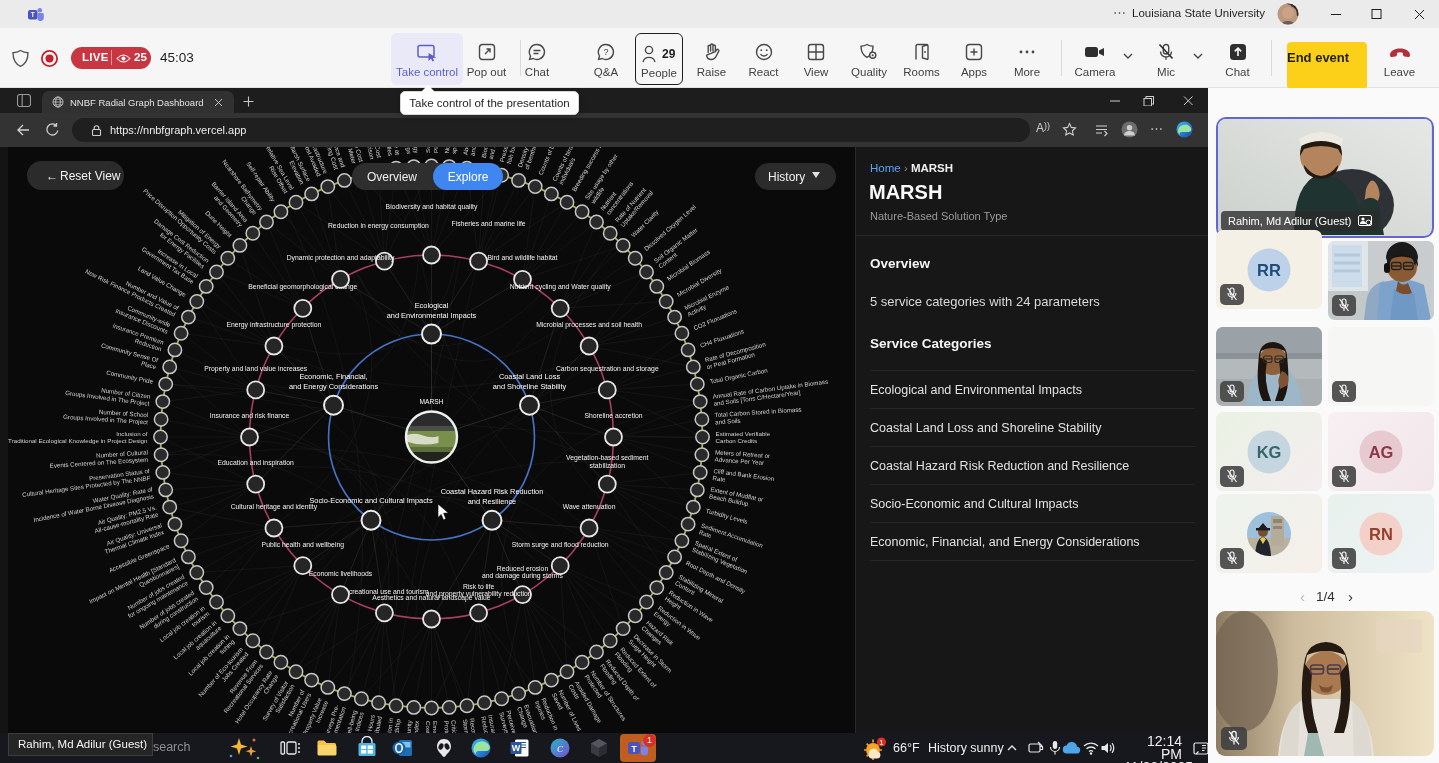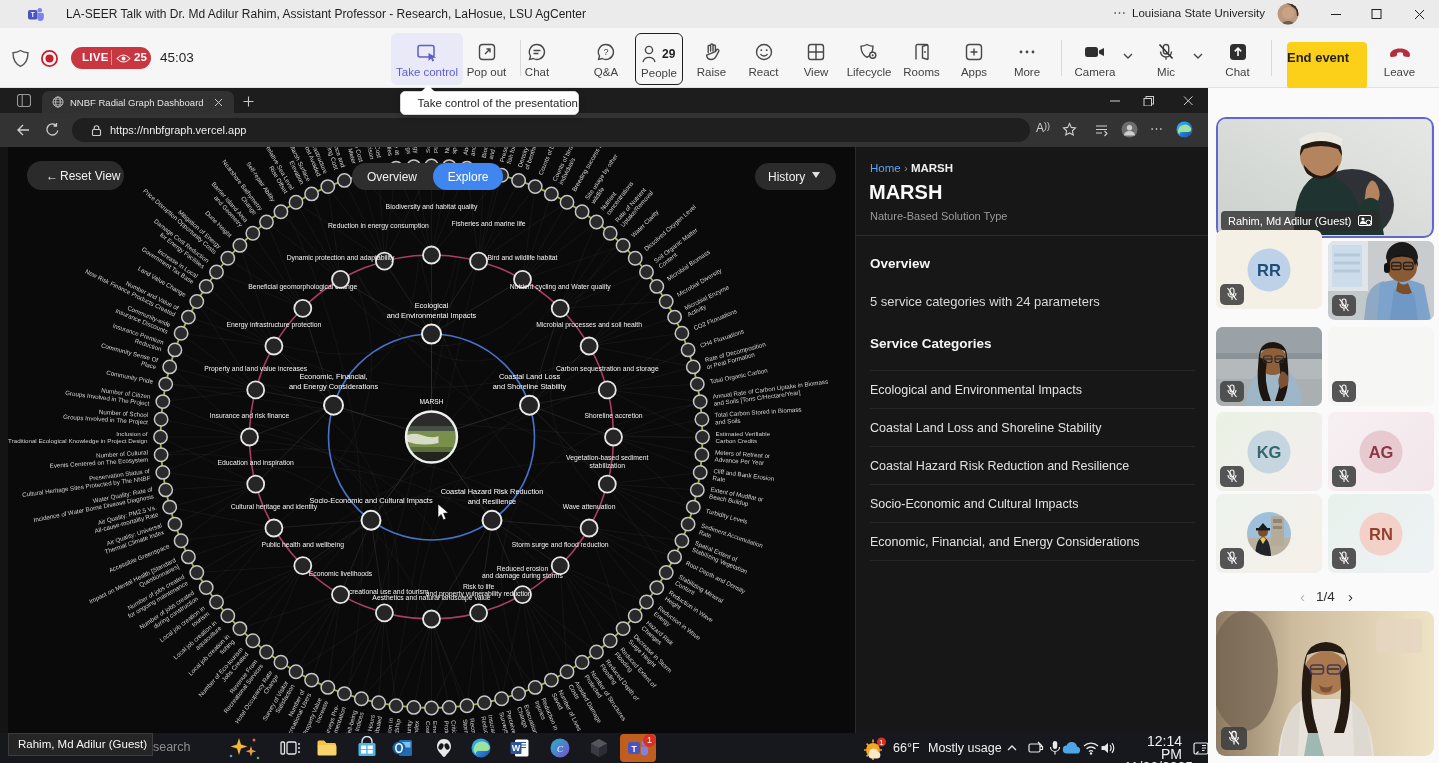--- a/index.html
+++ b/index.html
@@ -11,21 +11,20 @@
 </style></head>
 <body>
 
 <div class="abs" style="left:0;top:0;width:1439px;height:28px;background:#ebebeb">
 <svg class="abs" style="left:27px;top:6px" width="17" height="17" viewBox="0 0 17 17">
 <rect x="1" y="4" width="9.5" height="9.5" rx="2" fill="#4b53bc"></rect>
 <circle cx="12.8" cy="4.2" r="2.3" fill="#7b83eb"></circle>
 <path d="M10.6 7 h4.8 a1.4 1.4 0 0 1 1.4 1.4 v3.2 a3.4 3.4 0 0 1-3.4 3.4 h-0.2 a3.4 3.4 0 0 1-2.6-1.2 z" fill="#7b83eb"></path>
 <text x="5.7" y="11.3" font-size="6.6" fill="#fff" text-anchor="middle" font-family="Liberation Sans, sans-serif" font-weight="bold">T</text>
 </svg>
-<div class="abs" style="left:66px;top:7px;font-size:12px;color:#1f1f1f">LA-SEER Talk with Dr. Md Adilur Rahim, Assistant Professor - Research, LaHosue, LSU AgCenter</div>
 <div class="abs" style="left:1113px;top:5px;font-size:13px;color:#424242;letter-spacing:1px">⋯</div>
 <div class="abs" style="left:1132px;top:7px;font-size:11.5px;color:#1f1f1f">Louisiana State University</div>
 <svg class="abs" style="left:1277px;top:3px" width="22" height="22" viewBox="0 0 22 22">
 <clipPath id="av0">
         <circle cx="11" cy="11" r="10.5"></circle>
       </clipPath>
 <g clip-path="url(#av0)">
         <rect width="22" height="22" fill="#b9987f"></rect>
 <path d="M0 4 Q6 -2 13 2 L22 7 L22 0 L0 0 Z" fill="#4a342a"></path>
 <circle cx="11" cy="10" r="6" fill="#caa284"></circle>
@@ -116,21 +115,21 @@
         </svg></div>
       <div class="btnlbl" style="color:#424242">View</div>
     </div>
 <div class="abs" style="left:839px;top:5px;width:60px;height:52px;">
       <div class="abs" style="left:50%;top:9px;transform:translateX(-50%)"><svg width="21" height="20" viewBox="0 0 21 20">
           <path d="M8.5 2.5 C10.5 3.7 12.5 4.2 14.5 4.3 C14.5 8.5 13.3 13 8.5 15.3 C3.7 13 2.5 8.5 2.5 4.3 C4.5 4.2 6.5 3.7 8.5 2.5 Z" class="ic"></path>
           <circle cx="14.2" cy="13.2" r="3.1" fill="#f6f6f6" stroke="#484848" stroke-width="1.3"></circle>
           <circle cx="14.2" cy="13.2" r="1" fill="#484848"></circle>
           <path d="M14.2 9.6 v1.2 M14.2 15.6 v1.2 M17.8 13.2 h-1.2 M11.8 13.2 h-1.2 M16.7 10.7 l-.9.9 M12.6 14.8 l-.9.9 M16.7 15.7 l-.9-.9 M12.6 11.6 l-.9-.9" stroke="#484848" stroke-width="1"></path>
         </svg></div>
-      <div class="btnlbl" style="color:#424242">Lifecycle</div>
+      <div class="btnlbl" style="color:#424242">Quality</div>
     </div>
 <div class="abs" style="left:892px;top:5px;width:59px;height:52px;">
       <div class="abs" style="left:50%;top:9px;transform:translateX(-50%)"><svg width="20" height="20" viewBox="0 0 20 20">
           <path d="M4 17.5 V4 a1.5 1.5 0 0 1 1.5-1.5 h9 A1.5 1.5 0 0 1 16 4 v13.5" class="ic"></path>
           <path d="M16 17.5 l-5.5-1.6 V4.3 L16 2.8" class="ic"></path>
           <circle cx="13" cy="10" r="0.9" fill="#484848"></circle>
         </svg></div>
       <div class="btnlbl" style="color:#424242">Rooms</div>
     </div>
 <div class="abs" style="left:948px;top:5px;width:52px;height:52px;">
@@ -836,21 +835,21 @@
 </svg>
 <div class="abs" style="left:643px;top:1px;width:13px;height:13px;background:#d93025;border-radius:50%;color:#fff;font-size:9px;text-align:center;line-height:13px">1</div>
 <svg class="abs" style="left:862px;top:4px" width="26" height="24" viewBox="0 0 26 24">
 <circle cx="11" cy="13" r="7" fill="#f5a623"></circle>
 <path d="M11 2.5 V5.5 M11 20.5 V23 M2 13 H4.5 M17.5 13 H20 M4.6 6.6 L6.4 8.4 M15.6 17.6 L17.4 19.4 M4.6 19.4 L6.4 17.6 M15.6 8.4 L17.4 6.6" stroke="#f5a623" stroke-width="1.6"></path>
 <path d="M7 16 a4.5 4.5 0 0 1 8.8-1.2 a3.4 3.4 0 0 1-.6 6.7 H9.5 A3.6 3.6 0 0 1 7 16 Z" fill="#fbe8c8"></path>
 <circle cx="19.5" cy="5" r="4.5" fill="#d93025"></circle>
       <text x="19.5" y="8" font-size="8" fill="#fff" text-anchor="middle" font-family="Liberation Sans, sans-serif">1</text>
 </svg>
 <div class="abs" style="left:893px;top:8px;font-size:12.5px;color:#f0f0f0">66°F</div>
-<div class="abs" style="left:928px;top:8px;font-size:12.5px;color:#f0f0f0">Mostly usage</div>
+<div class="abs" style="left:928px;top:8px;font-size:12.5px;color:#f0f0f0">History sunny</div>
 <svg class="abs" style="left:1006px;top:10px" width="12" height="10" viewBox="0 0 12 10">
       <path d="M2 7 L6 3 L10 7" fill="none" stroke="#e8e8e8" stroke-width="1.3"></path>
     </svg>
 <svg class="abs" style="left:1028px;top:8px" width="16" height="14" viewBox="0 0 16 14">
       <rect x="1" y="3" width="11" height="8" rx="1.5" fill="none" stroke="#e8e8e8" stroke-width="1.2"></rect>
       <path d="M12 5.5 h2.5 v3 H12" fill="none" stroke="#e8e8e8" stroke-width="1.2"></path>
       <path d="M10 1 l4 4" stroke="#e8e8e8" stroke-width="1.2"></path>
     </svg>
 <svg class="abs" style="left:1049px;top:7px" width="12" height="16" viewBox="0 0 12 16">
       <rect x="3.8" y="1" width="4.4" height="8" rx="2.2" fill="#e8e8e8"></rect>
@@ -868,21 +867,21 @@
       <path d="M10 4 a5 5 0 0 1 0 6 M12 2.2 a8 8 0 0 1 0 9.6" fill="none" stroke="#e8e8e8" stroke-width="1.2"></path>
     </svg>
 <div class="abs" style="left:1124px;top:2px;width:58px;text-align:right;font-size:14px;color:#f0f0f0;line-height:13px">12:14 PM<br>11/26/2025</div>
 <svg class="abs" style="left:1193px;top:8px" width="17" height="15" viewBox="0 0 17 15">
       <rect x="1" y="2" width="14" height="11" rx="1.5" fill="none" stroke="#e8e8e8" stroke-width="1.2"></rect>
       <path d="M9 4.5 h4 M9 7 h4 M9 9.5 h2.5" stroke="#e8e8e8" stroke-width="1"></path>
       <path d="M3 13 l2.5-2.5" stroke="#e8e8e8" stroke-width="1.2"></path>
     </svg>
 </div>
 <div class="abs" style="left:8px;top:733px;width:145px;height:23px;background:#252525;border:1px solid #3c3c3c;color:#f5f5f5;font-size:11.5px;line-height:21px;padding-left:9px;white-space:nowrap;overflow:hidden">Rahim, Md Adilur (Guest)</div>
-<div class="abs" style="left:400px;top:91px;width:179px;height:24px;background:#fff;border:1px solid #d6d6d6;border-radius:5px;box-shadow:0 2px 6px rgba(0,0,0,.25);font-size:11.5px;color:#242424;text-align:right;line-height:22px;z-index:50">Take control of the presentation</div>
+<div class="abs" style="left:400px;top:91px;width:179px;height:24px;background:#fff;border:1px solid #d6d6d6;border-radius:5px;box-shadow:0 2px 6px rgba(0,0,0,.25);font-size:11.5px;color:#242424;text-align:center;line-height:22px;z-index:50">Take control of the presentation</div>
 <div class="abs" style="left:421px;top:85px;width:0;height:0;border-left:7px solid transparent;border-right:7px solid transparent;border-bottom:7px solid #fff;z-index:51"></div>
 <div class="abs" style="left:1208px;top:88px;width:231px;height:675px;background:#fafafa">
 <div class="abs" style="left:8px;top:29px;width:218px;height:121px;border:2.5px solid #6265d4;border-radius:10px;overflow:hidden;background:#d8dbd8">
 <svg width="213" height="116" viewBox="0 0 213 116">
 <defs>
           <linearGradient id="wall1" x1="0" y1="1" x2="1" y2="0">
             <stop offset="0" stop-color="#ccd1ce"></stop>
             <stop offset="1" stop-color="#e6e8e4"></stop>
           </linearGradient>
         </defs>

